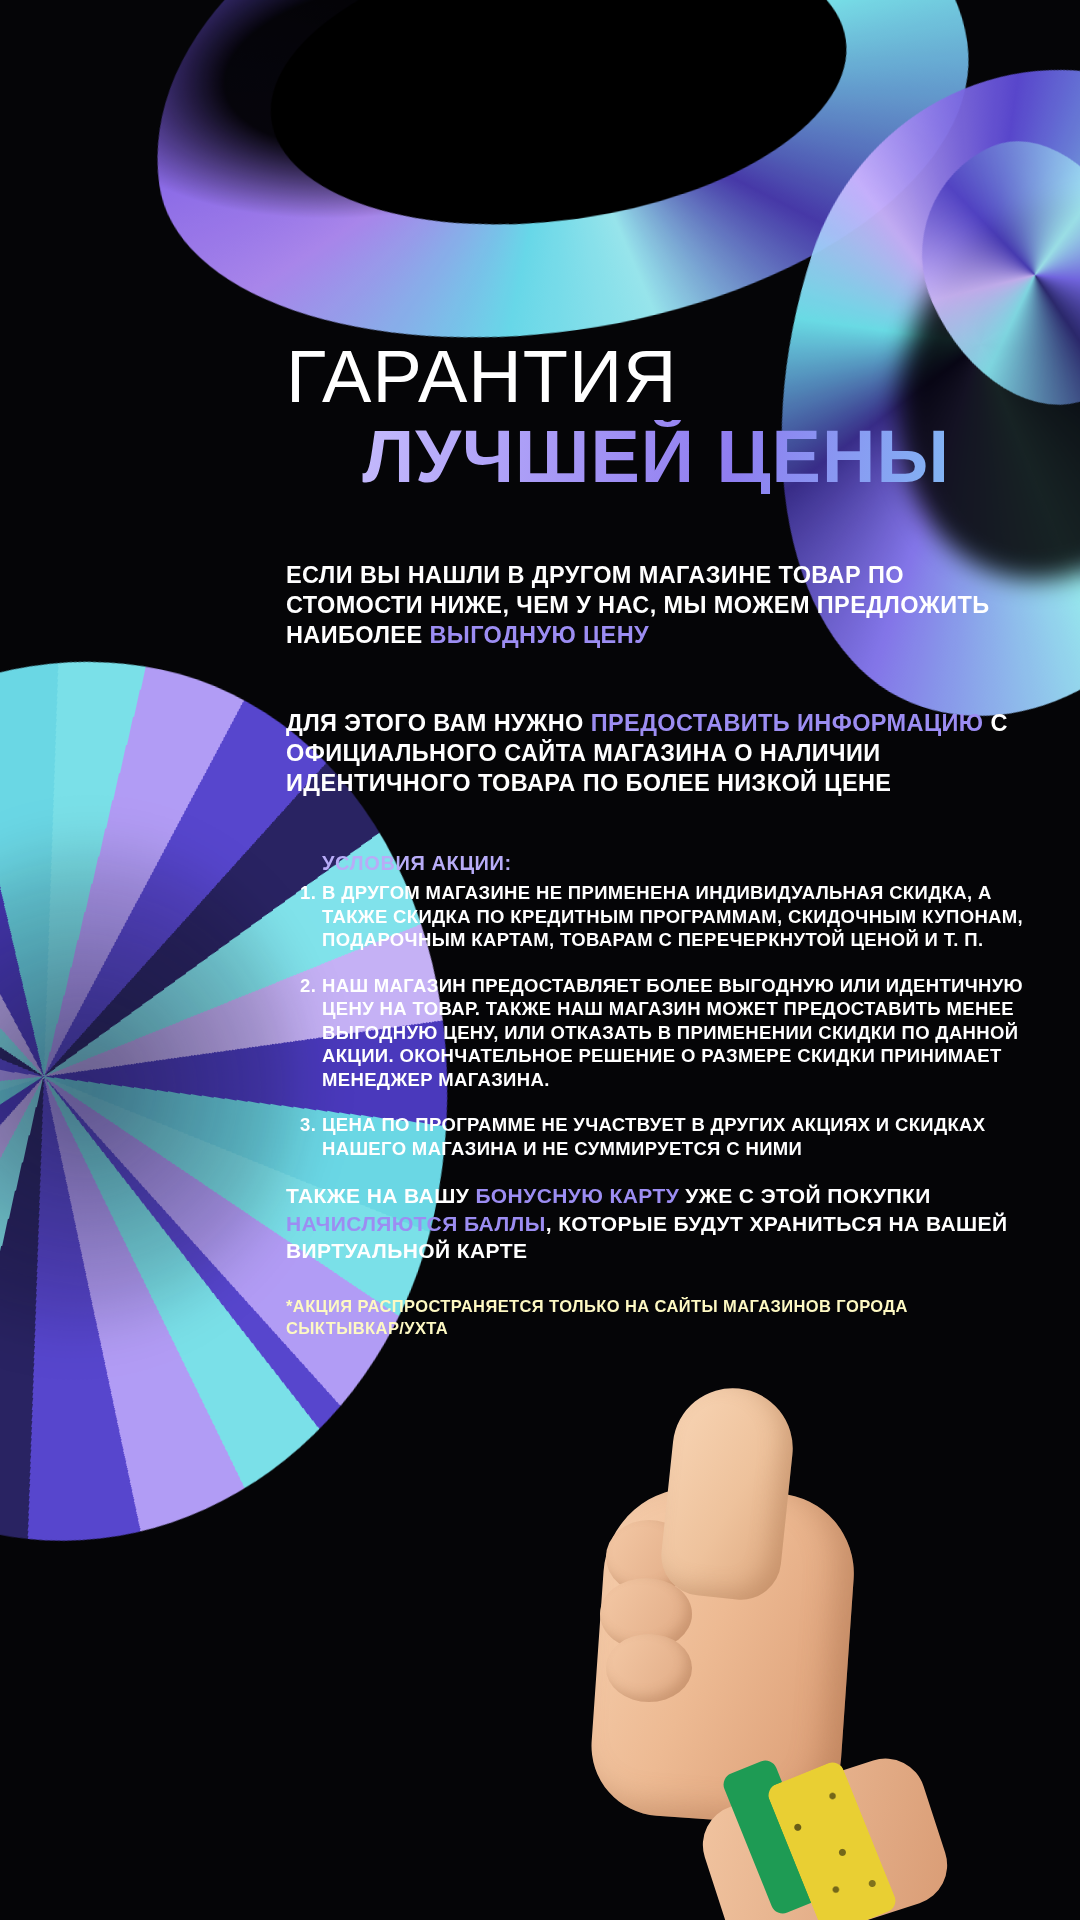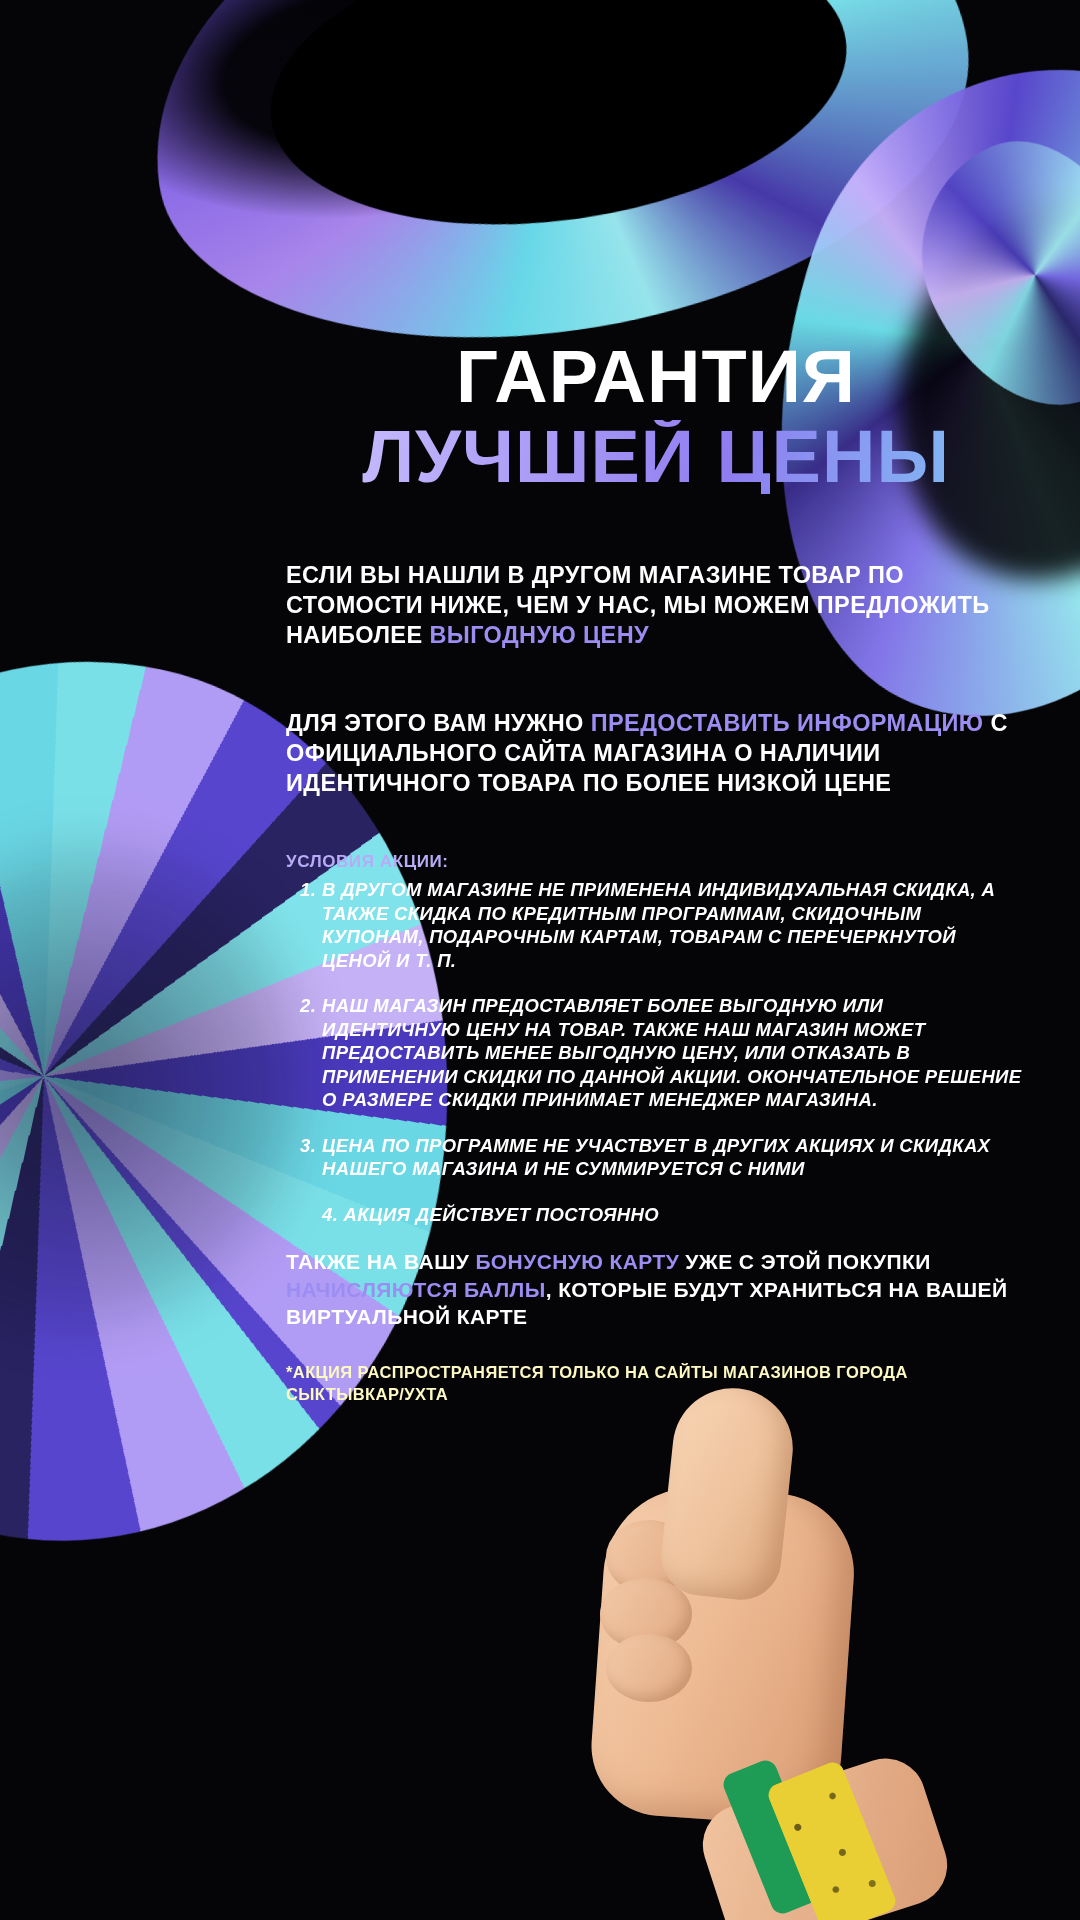--- a/index.html
+++ b/index.html
@@ -153,27 +153,26 @@
   
   .content {
     position: absolute;
     left: 286px;
     top: 340px;
     width: 740px;
   }
 
   .title-1 {
     font-size: 74px;
-    font-weight: 700;
+    font-weight: 400;
     letter-spacing: 1px;
     line-height: 1.0;
     color: #ffffff;
     text-transform: uppercase;
     margin: 0 0 6px 0;
-    text-align: center;
   }
   .title-2 {
     font-size: 74px;
     font-weight: 800;
     letter-spacing: 1px;
     line-height: 1.0;
     text-transform: uppercase;
     margin: 0;
     background: linear-gradient(100deg, #cfc6ff 0%, #a99bf6 35%, #8f7df0 60%, #7ec8f5 100%);
     -webkit-background-clip: text;
@@ -190,33 +189,33 @@
     text-transform: uppercase;
     color: #ffffff;
   }
   .p-block-1 { margin-top: 66px; }
   .p-block-2 { margin-top: 58px; }
 
   .accent { color: #9c8df2; text-align: center; }
 
   .terms-title {
     margin-top: 54px;
-    font-size: 17px;
+    font-size: 20px;
     font-weight: 800;
     letter-spacing: 0.6px;
     text-transform: uppercase;
     color: #b8acf7;
+    margin-left: 36px;
   }
 
   ol.terms {
     margin: 6px 0 12px 0;
     padding: 0 0 0 36px;
     list-style: none;
     counter-reset: term;
-    font-style: italic;
   }
   ol.terms li {
     position: relative;
     font-size: 18.5px;
     font-weight: 700;
     line-height: 1.27;
     letter-spacing: 0.35px;
     text-transform: uppercase;
     color: #ffffff;
     margin-bottom: 22px;
@@ -352,21 +351,20 @@
     <p class="para p-block-2">
       <span>ДЛЯ ЭТОГО ВАМ НУЖНО </span><span class="accent">ПРЕДОСТАВИТЬ ИНФОРМАЦИЮ</span><span> С ОФИЦИАЛЬНОГО САЙТА МАГАЗИНА О НАЛИЧИИ ИДЕНТИЧНОГО ТОВАРА ПО БОЛЕЕ НИЗКОЙ ЦЕНЕ</span>
     </p>
 
     <div class="terms-title">УСЛОВИЯ АКЦИИ:</div>
 
     <ol class="terms">
       <li>В ДРУГОМ МАГАЗИНЕ НЕ ПРИМЕНЕНА ИНДИВИДУАЛЬНАЯ СКИДКА, А ТАКЖЕ СКИДКА ПО КРЕДИТНЫМ ПРОГРАММАМ, СКИДОЧНЫМ КУПОНАМ, ПОДАРОЧНЫМ КАРТАМ, ТОВАРАМ С ПЕРЕЧЕРКНУТОЙ ЦЕНОЙ И Т. П.</li>
       <li>НАШ МАГАЗИН ПРЕДОСТАВЛЯЕТ БОЛЕЕ ВЫГОДНУЮ ИЛИ ИДЕНТИЧНУЮ ЦЕНУ НА ТОВАР. ТАКЖЕ НАШ МАГАЗИН МОЖЕТ ПРЕДОСТАВИТЬ МЕНЕЕ ВЫГОДНУЮ ЦЕНУ, ИЛИ ОТКАЗАТЬ В ПРИМЕНЕНИИ СКИДКИ ПО ДАННОЙ АКЦИИ. ОКОНЧАТЕЛЬНОЕ РЕШЕНИЕ О РАЗМЕРЕ СКИДКИ ПРИНИМАЕТ МЕНЕДЖЕР МАГАЗИНА.</li>
       <li>ЦЕНА ПО ПРОГРАММЕ НЕ УЧАСТВУЕТ В ДРУГИХ АКЦИЯХ И СКИДКАХ НАШЕГО МАГАЗИНА И НЕ СУММИРУЕТСЯ С НИМИ</li>
-      <li class="no-marker">4. АКЦИЯ ДЕЙСТВУЕТ ПОСТОЯННО</li>
     </ol>
 
     <p class="bonus">
       <span>ТАКЖЕ НА ВАШУ </span><span class="accent">БОНУСНУЮ КАРТУ</span><span> УЖЕ С ЭТОЙ ПОКУПКИ </span><span class="accent">НАЧИСЛЯЮТСЯ БАЛЛЫ</span><span>, КОТОРЫЕ БУДУТ ХРАНИТЬСЯ НА ВАШЕЙ ВИРТУАЛЬНОЙ КАРТЕ</span>
     </p>
 
     <p class="footnote">*АКЦИЯ РАСПРОСТРАНЯЕТСЯ ТОЛЬКО НА САЙТЫ МАГАЗИНОВ ГОРОДА СЫКТЫВКАР/УХТА</p>
   </div>
 
   <div class="thumb">

